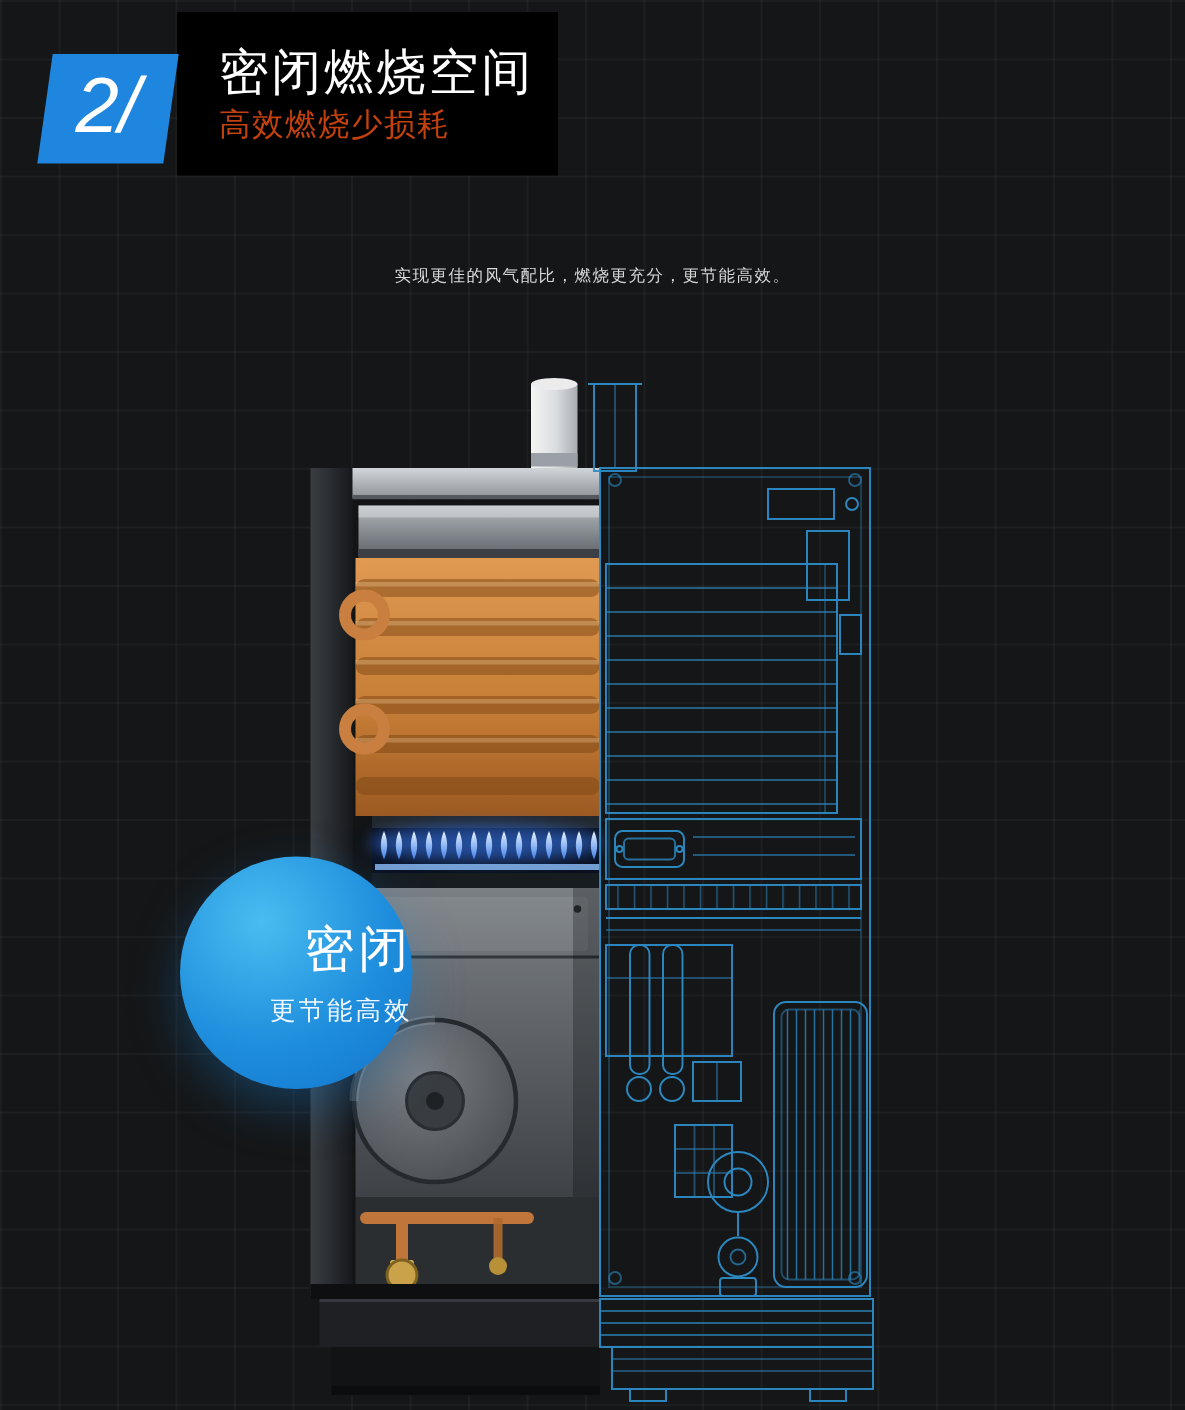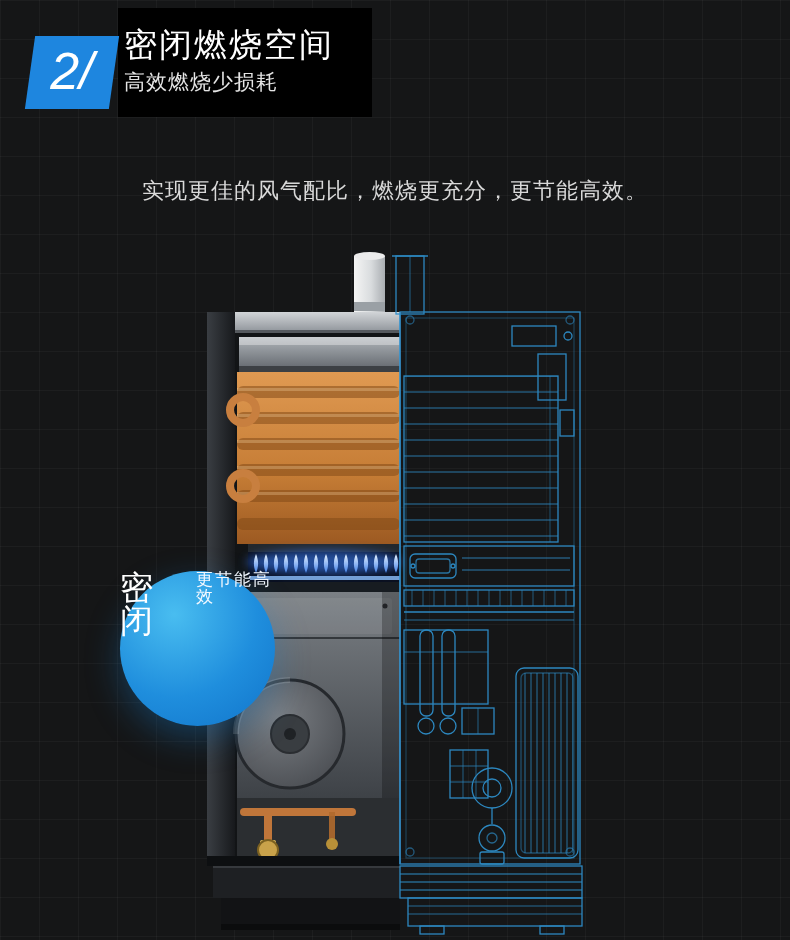--- a/index.html
+++ b/index.html
@@ -14,60 +14,60 @@
     background-size:39px 39px;
     overflow:hidden;
     font-family:"Liberation Sans", sans-serif;
     color:#fff;
   }
   
   .title-panel{
     position:absolute;left:118px;top:8px;width:254px;height:109px;
     background:#000;
     display:flex;flex-direction:column;justify-content:center;
-    padding-left:6px;box-sizing:border-box;gap:9px;font-family:Liberation Mono, monospace;
+    padding-left:28px;box-sizing:border-box;gap:9px;
   }
   .title-panel .title{
     font-size:33px;letter-spacing:2px;color:#ffffff;line-height:1;
   }
   .title-panel .subtitle{
-    font-size:21px;letter-spacing:1px;color:#e5e5e5;line-height:1;
+    font-size:21px;letter-spacing:1px;color:#c2410c;line-height:1;
   }
   .badge{
     position:absolute;left:30px;top:36px;width:84px;height:73px;
   }
   .badge .badge-bg{
     position:absolute;inset:0;
     background:#1e86df;
     transform:skewX(-8deg);
   }
   .badge .badge-num{
     position:absolute;inset:0;
     display:flex;align-items:center;justify-content:center;
     font-size:52px;font-style:italic;color:#fff;line-height:1;
     padding-bottom:4px;
   }
   
   .desc{
     position:absolute;left:0;top:176px;width:790px;
     text-align:center;
-    font-size:22px;letter-spacing:1px;color:#d9d9d9;
+    font-size:11px;letter-spacing:1px;color:#d9d9d9;
   }
   
   .figure{
     position:absolute;left:0;top:240px;width:790px;height:700px;
   }
   .figure svg{display:block;}
   
   .callout{
     position:absolute;left:120px;top:571px;width:155px;height:155px;
     border-radius:50%;
     background:radial-gradient(circle at 35% 28%, #49bdf0 0%, #1f8edd 55%, #1174ca 100%);
     box-shadow:0 12px 34px rgba(25,130,210,0.35);
-    display:flex;flex-direction:row;align-items:flex-start;justify-content:center;
+    display:flex;flex-direction:column;align-items:flex-end;justify-content:center;
     gap:16px;z-index:5;
   }
   .callout .c1{font-size:33px;letter-spacing:3px;line-height:1;color:#fff;}
   .callout .c2{font-size:17px;letter-spacing:2px;line-height:1;color:#f2f8ff;}
 </style>
 </head>
 <body>
 
 <div class="page">
 

